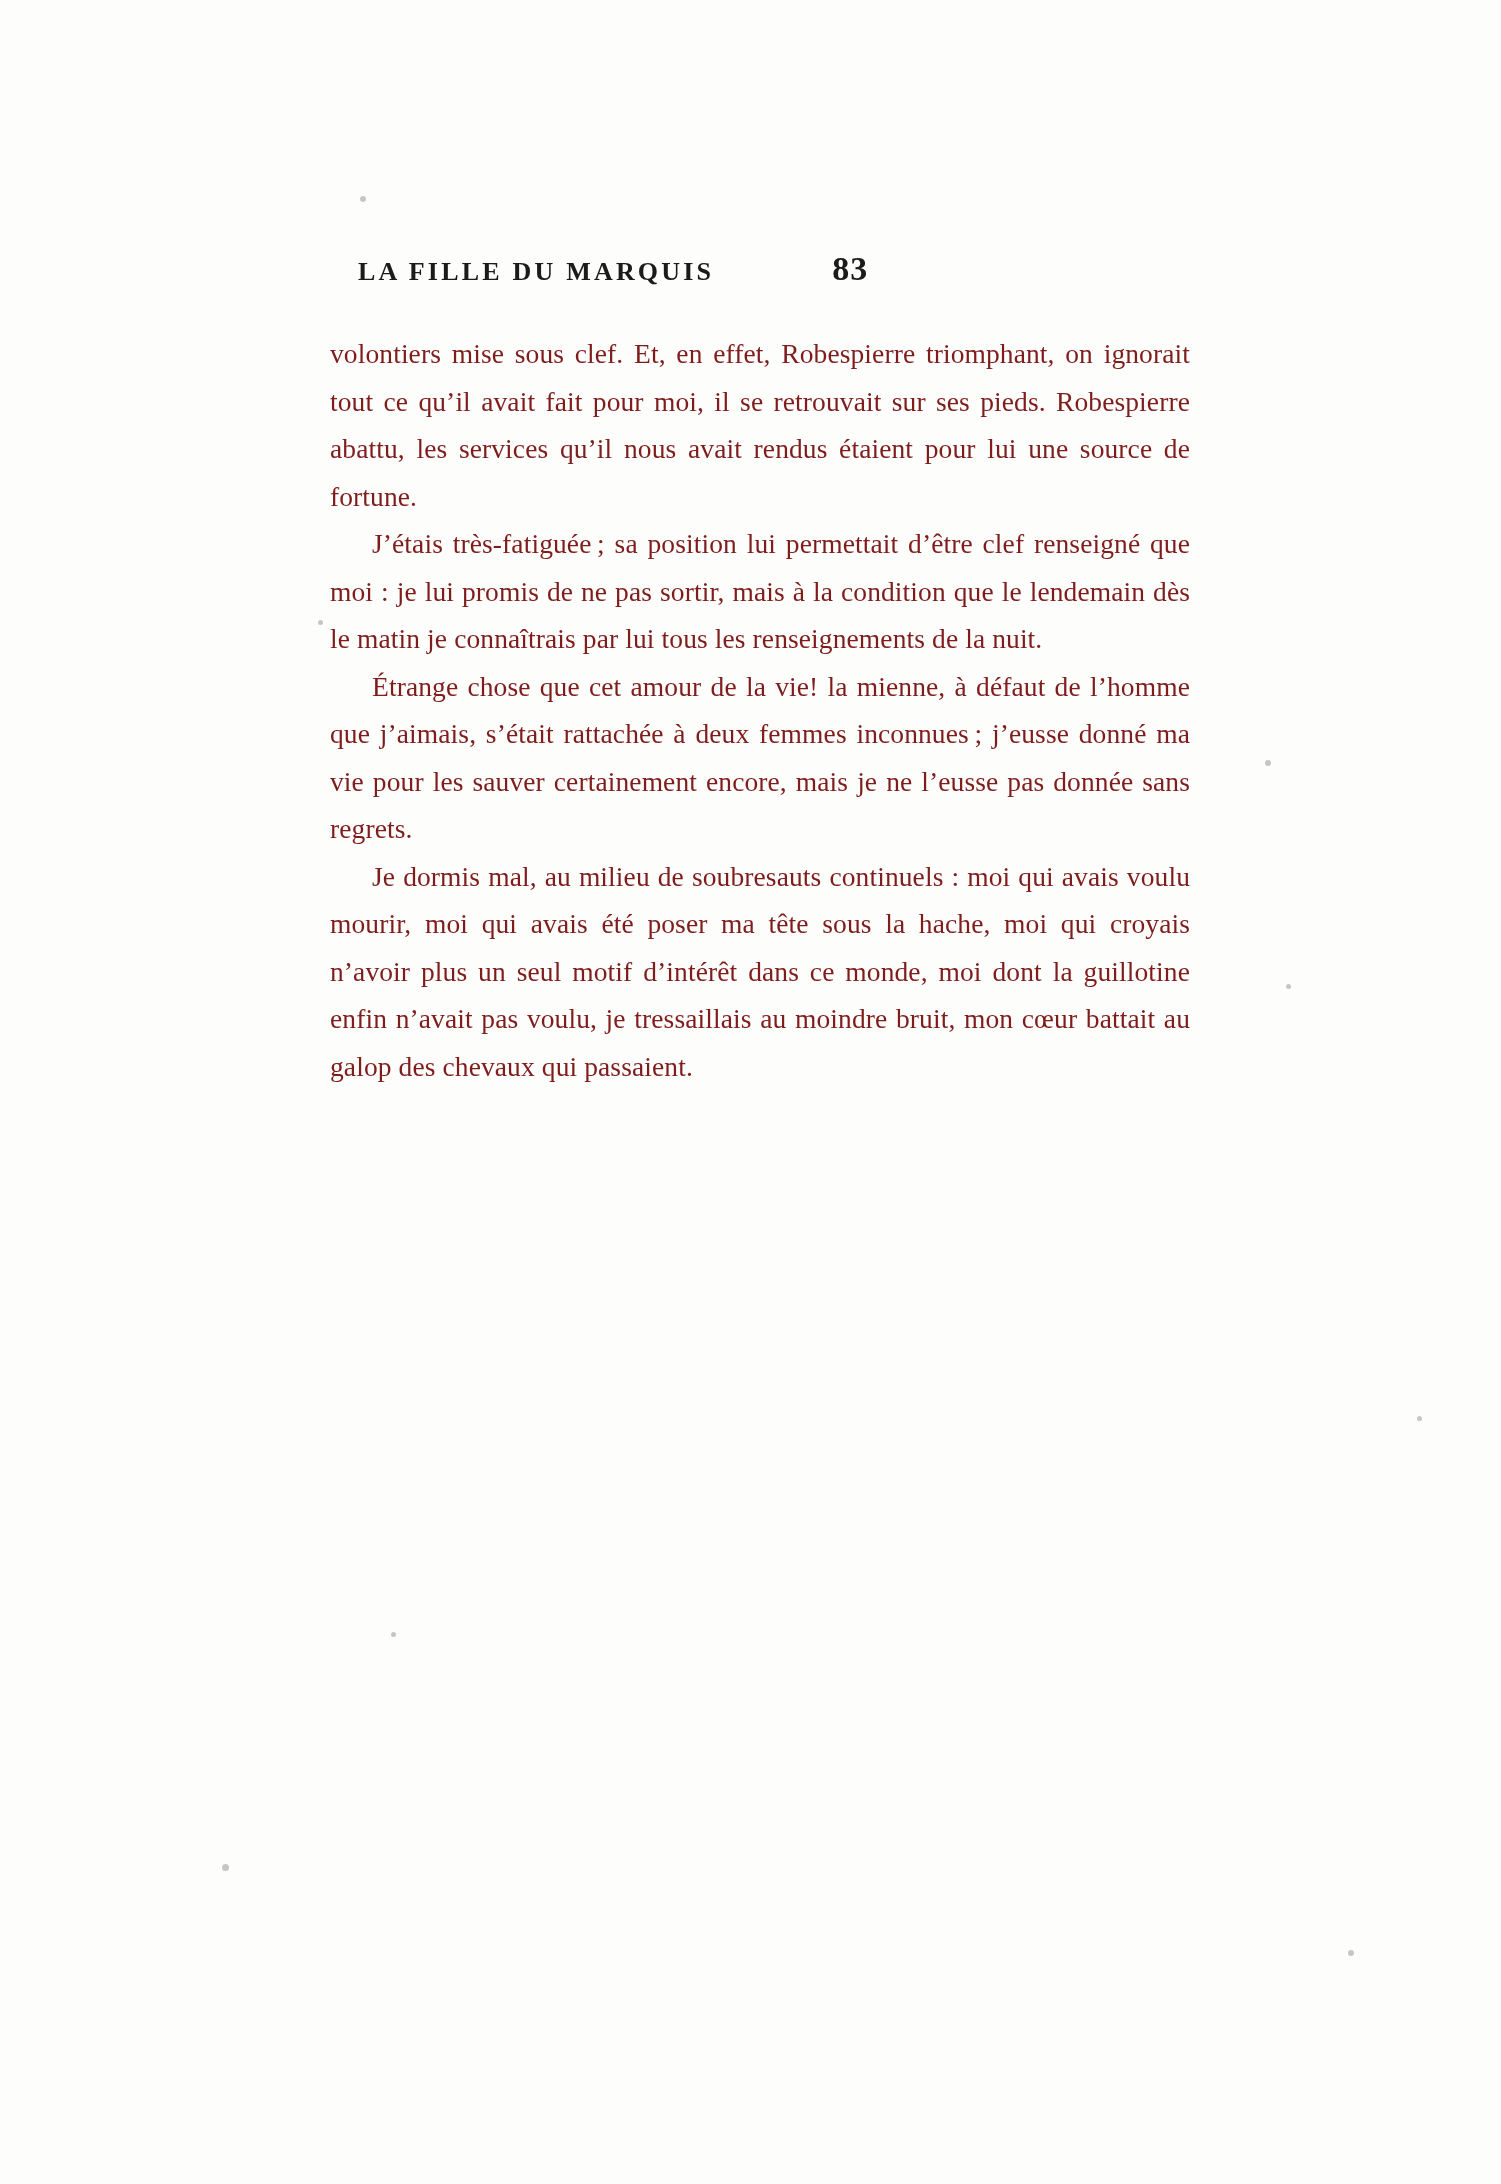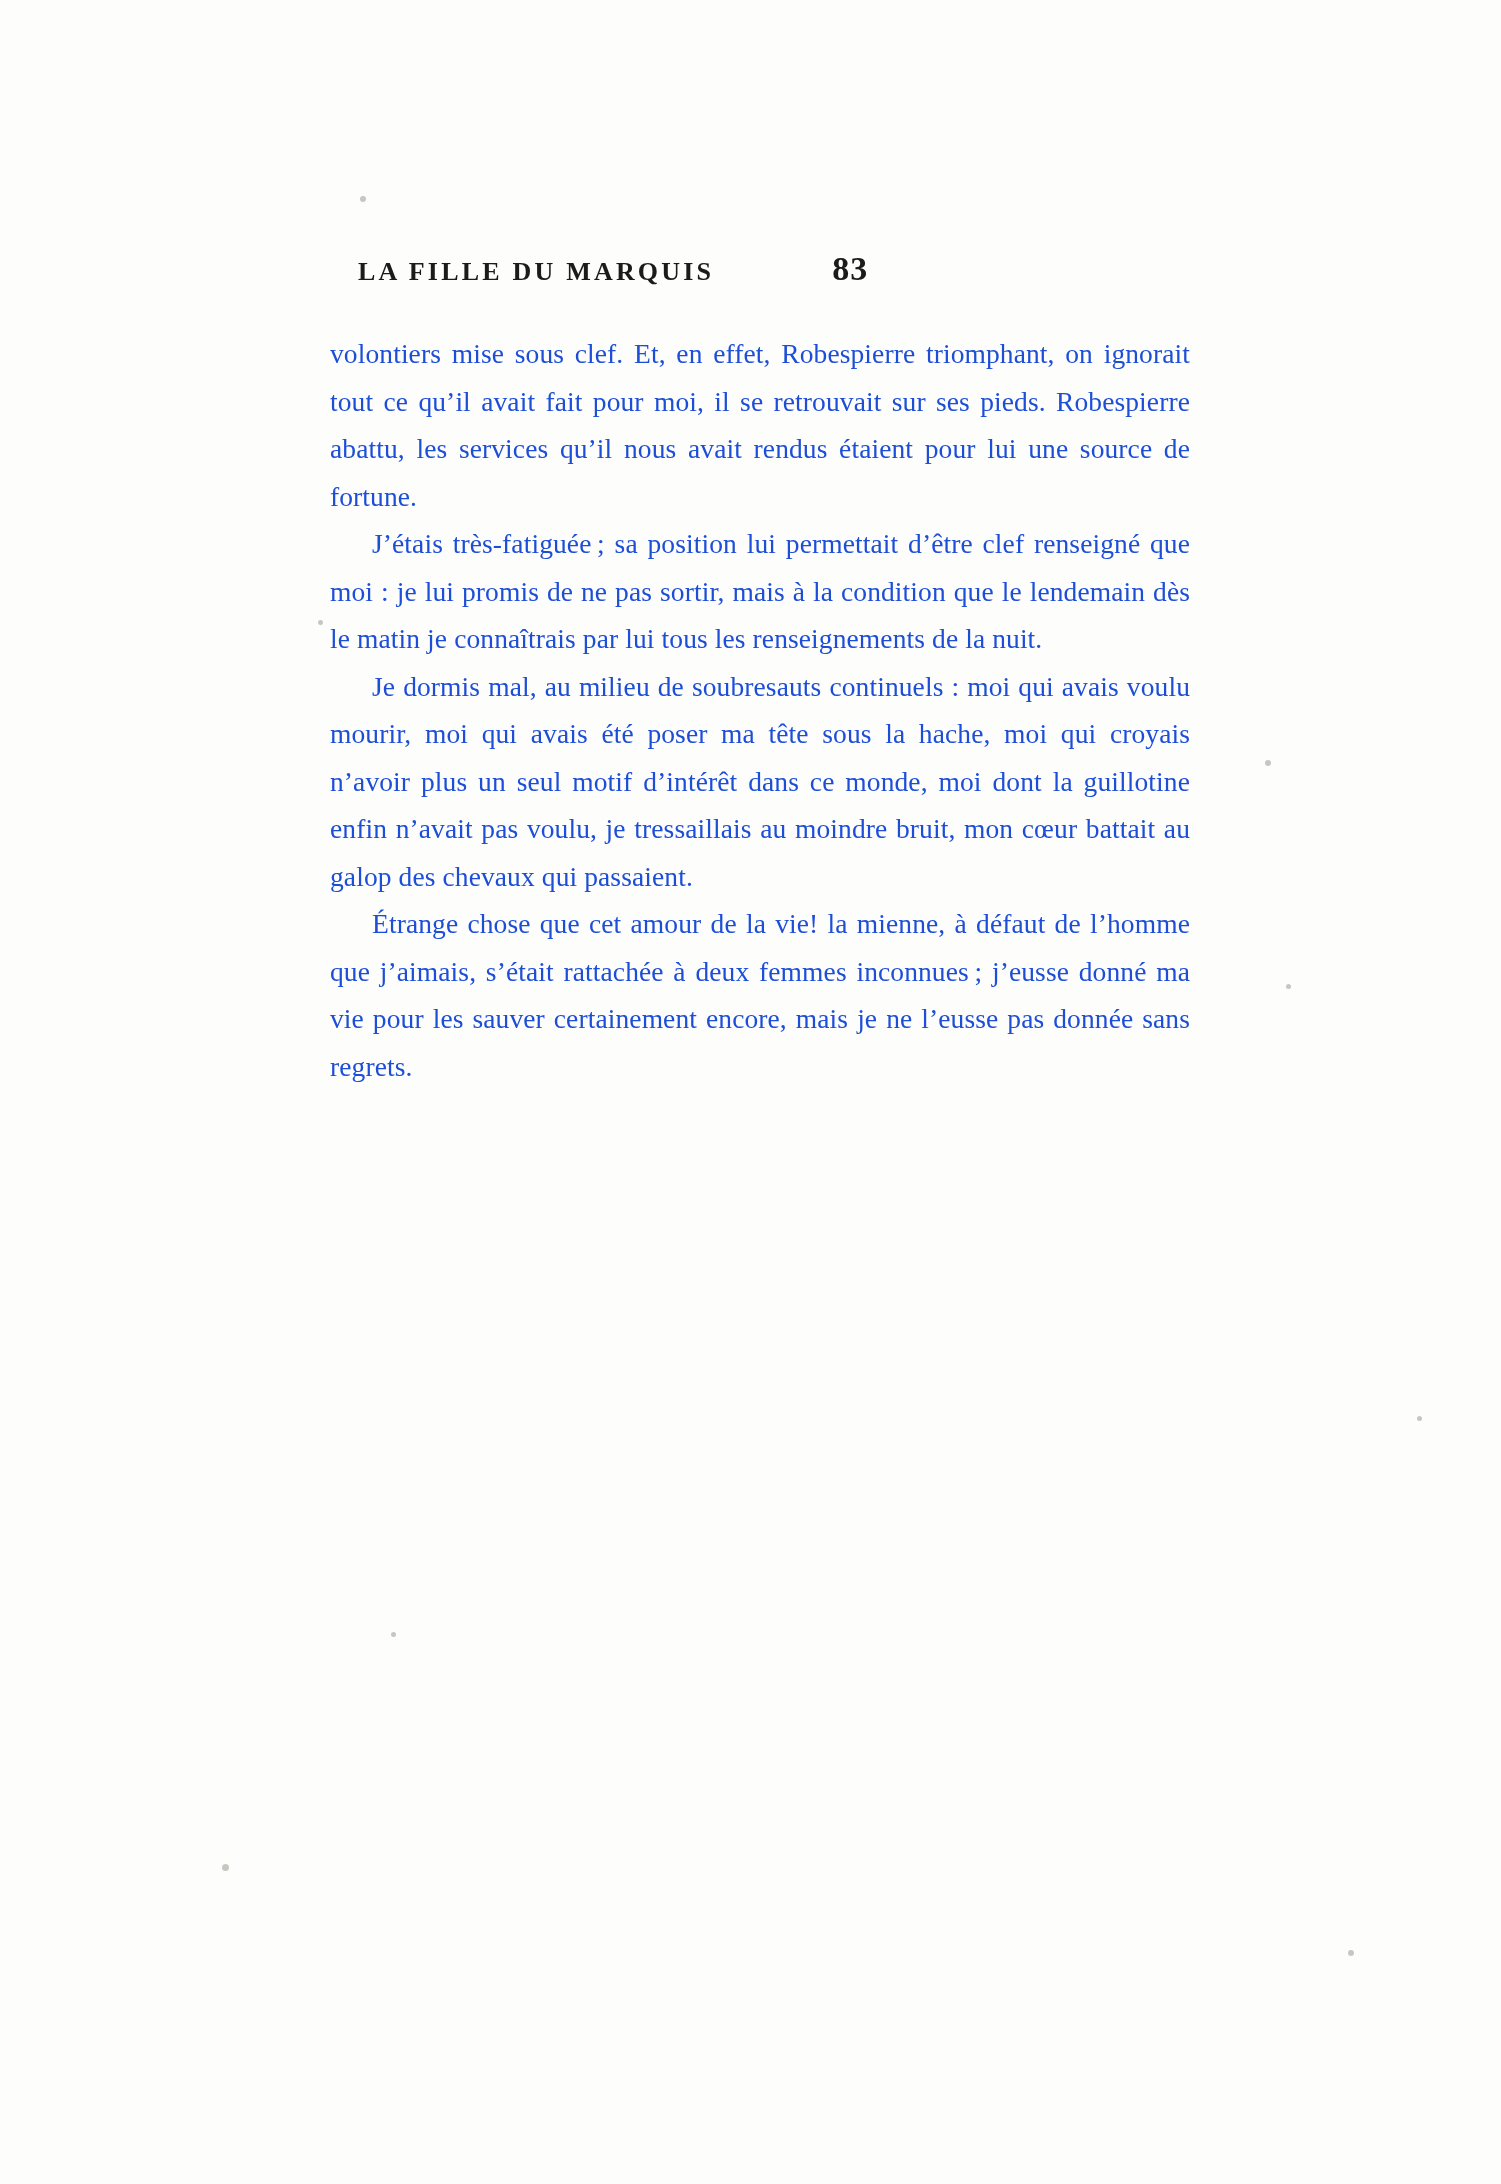--- a/index.html
+++ b/index.html
@@ -51,21 +51,21 @@
     letter-spacing: 1px;
     color: #1b1b1b;
     margin-left: 118px;
   }
   .body-text p {
     margin: 0;
     font-size: 27.5px;
     line-height: 47.5px;
     text-align: justify;
     text-justify: inter-word;
-    color: #1d4ed8;
+    color: #7f1d1d;
     letter-spacing: 0.1px;
   }
   .body-text p.indent {
     text-indent: 42px;
   }
   
   .speck {
     position: absolute;
     background: #9a9a92;
     border-radius: 50%;
@@ -97,18 +97,18 @@
   <div class="content">
 
     <div class="running-head">
       <span class="title">LA FILLE DU MARQUIS</span>
       <span class="folio">83</span>
     </div>
 
     <div class="body-text">
       <p>volontiers mise sous clef. Et, en effet, Robespierre triomphant, on ignorait tout ce qu’il avait fait pour moi, il se retrouvait sur ses pieds. Robespierre abattu, les services qu’il nous avait rendus étaient pour lui une source de fortune.</p>
       <p class="indent">J’étais très-fatiguée ; sa position lui permettait d’être clef renseigné que moi : je lui promis de ne pas sortir, mais à la condition que le lendemain dès le matin je connaîtrais par lui tous les renseignements de la nuit.</p>
+      <p class="indent">Étrange chose que cet amour de la vie! la mienne, à défaut de l’homme que j’aimais, s’était rattachée à deux femmes inconnues ; j’eusse donné ma vie pour les sauver certainement encore, mais je ne l’eusse pas donnée sans regrets.</p>
       <p class="indent">Je dormis mal, au milieu de soubresauts continuels : moi qui avais voulu mourir, moi qui avais été poser ma tête sous la hache, moi qui croyais n’avoir plus un seul motif d’intérêt dans ce monde, moi dont la guillotine enfin n’avait pas voulu, je tressaillais au moindre bruit, mon cœur battait au galop des chevaux qui passaient.</p>
-      <p class="indent">Étrange chose que cet amour de la vie! la mienne, à défaut de l’homme que j’aimais, s’était rattachée à deux femmes inconnues ; j’eusse donné ma vie pour les sauver certainement encore, mais je ne l’eusse pas donnée sans regrets.</p>
     </div>
 
   </div>
 </div>
 
 </body></html>

